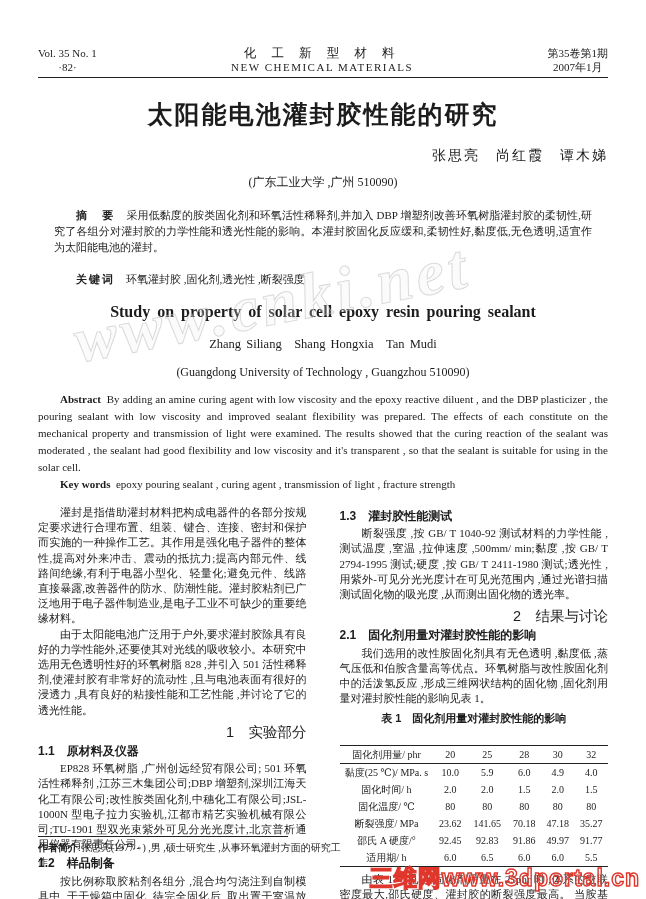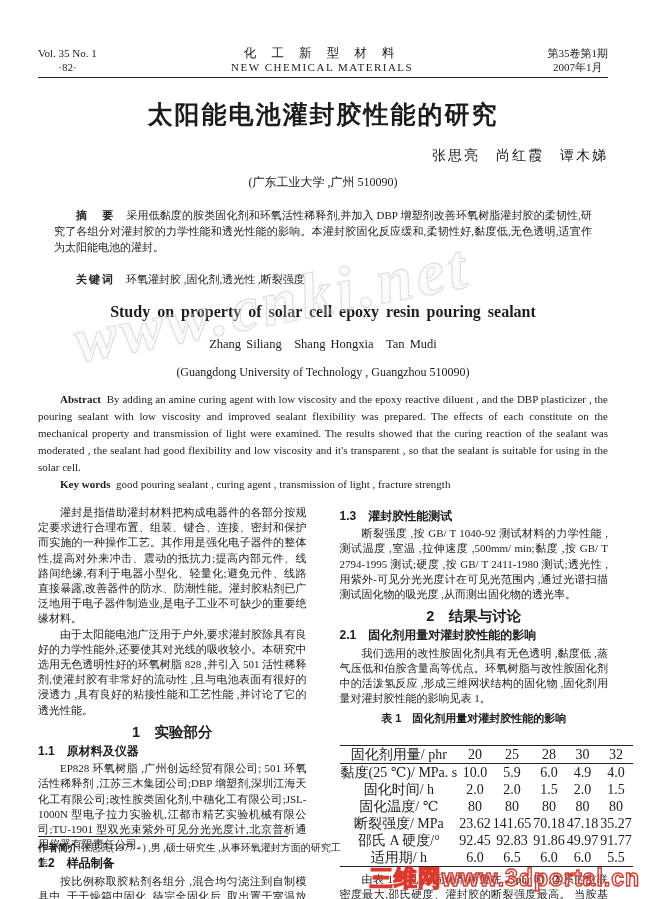--- a/index.html
+++ b/index.html
@@ -43,31 +43,31 @@
   .authors-en{text-align:center;font-size:12.5px;margin-top:15px;word-spacing:2px;}
   .affil-en{text-align:center;font-size:12px;margin-top:12px;}
   .abs-en{margin-top:11px;font-size:11px;line-height:17px;text-align:justify;}
   .abs-en p{margin:0;text-indent:2em;}
   .lbl-en{font-weight:bold;}
   .kw-en{margin-top:3px;text-indent:2em;font-size:11px;line-height:17px;}
   
   .body-cols{display:flex;gap:33px;margin-top:12px;}
   .col{flex:1;min-width:0;font-size:11px;line-height:15.2px;text-align:justify;}
   .col p{margin:0;text-indent:2em;}
-  .h-sec{font-family:"Liberation Sans","DejaVu Sans",sans-serif;font-weight:bold;font-size:14.5px;margin:7px 0 4px 0;text-align:center;}
+  .h-sec{font-family:"Liberation Sans","DejaVu Sans",sans-serif;font-weight:normal;font-size:14.5px;margin:7px 0 4px 0;text-align:right;}
   .h-sub{font-family:"Liberation Sans","DejaVu Sans",sans-serif;font-weight:bold;font-size:12px;margin:4px 0 2px 0;text-align:left;}
   
   .tbl-title{
     font-family:"Liberation Sans","DejaVu Sans",sans-serif;
     font-weight:bold;font-size:11px;text-align:center;margin:5px 0 2px 0;
   }
   table.three-line{
     width:100%;border-collapse:collapse;
     border-top:1.5px solid #222;border-bottom:1.5px solid #222;
-    font-size:14px;line-height:13px;margin-top:18px;
+    font-size:10px;line-height:13px;margin-top:18px;
   }
   table.three-line th{
     font-weight:normal;border-bottom:1.5px solid #222;
     padding:2px 1px;text-align:center;white-space:nowrap;
   }
   table.three-line td{padding:2px 1px;text-align:center;white-space:nowrap;}
   table.three-line .c0{width:35%;}
   
   .footnote{
     position:absolute;left:38px;top:836px;width:310px;
@@ -124,21 +124,21 @@
     <p><span class="lbl">摘　要</span>　<span>采用低黏度的胺类固化剂和环氧活性稀释剂,并加入 DBP 增塑剂改善环氧树脂灌封胶的柔韧性,研究了各组分对灌封胶的力学性能和透光性能的影响。本灌封胶固化反应缓和,柔韧性好,黏度低,无色透明,适宜作为太阳能电池的灌封。</span></p>
     <p class="kw-line"><span class="lbl">关键词</span>　<span>环氧灌封胶 ,固化剂,透光性 ,断裂强度</span></p>
   </div>
 
   <div class="title-en">Study on property of solar cell epoxy resin pouring sealant</div>
   <div class="authors-en">Zhang Siliang　Shang Hongxia　Tan Mudi</div>
   <div class="affil-en">(Guangdong University of Technology , Guangzhou 510090)</div>
 
   <div class="abs-en">
     <p><span class="lbl-en">Abstract</span>&nbsp;&nbsp;<span>By adding an amine curing agent with low viscosity and the epoxy reactive diluent , and the DBP plasticizer , the pouring sealant with low viscosity and improved sealant flexibility was prepared. The effects of each constitute on the mechanical property and transmission of light were examined. The results showed that the curing reaction of the sealant was moderated , the sealant had good flexibility and low viscosity and it's transparent , so that the sealant is suitable for using in the solar cell.</span></p>
-    <p class="kw-en"><span class="lbl-en">Key words</span>&nbsp;&nbsp;<span>good pouring sealant , curing agent , transmission of light , fracture strength</span></p>
+    <p class="kw-en"><span class="lbl-en">Key words</span>&nbsp;&nbsp;<span>epoxy pouring sealant , curing agent , transmission of light , fracture strength</span></p>
   </div>
 
   <div class="body-cols">
 
     <div class="col">
       <p>灌封是指借助灌封材料把构成电器件的各部分按规定要求进行合理布置、组装、键合、连接、密封和保护而实施的一种操作工艺。其作用是强化电子器件的整体性,提高对外来冲击、震动的抵抗力;提高内部元件、线路间绝缘,有利于电器小型化、轻量化;避免元件、线路直接暴露,改善器件的防水、防潮性能。灌封胶粘剂已广泛地用于电子器件制造业,是电子工业不可缺少的重要绝缘材料。</p>
       <p>由于太阳能电池广泛用于户外,要求灌封胶除具有良好的力学性能外,还要使其对光线的吸收较小。本研究中选用无色透明性好的环氧树脂 828 ,并引入 501 活性稀释剂,使灌封胶有非常好的流动性 ,且与电池表面有很好的浸透力 ,具有良好的粘接性能和工艺性能 ,并讨论了它的透光性能。</p>
       <div class="h-sec">1　实验部分</div>
       <div class="h-sub">1.1　原材料及仪器</div>
       <p>EP828 环氧树脂 ,广州创远经贸有限公司; 501 环氧活性稀释剂 ,江苏三木集团公司;DBP 增塑剂,深圳江海天化工有限公司;改性胺类固化剂,中穗化工有限公司;JSL-1000N 型电子拉力实验机,江都市精艺实验机械有限公司;TU-1901 型双光束紫外可见分光光度计,北京普析通用仪器有限责任公司。</p>

